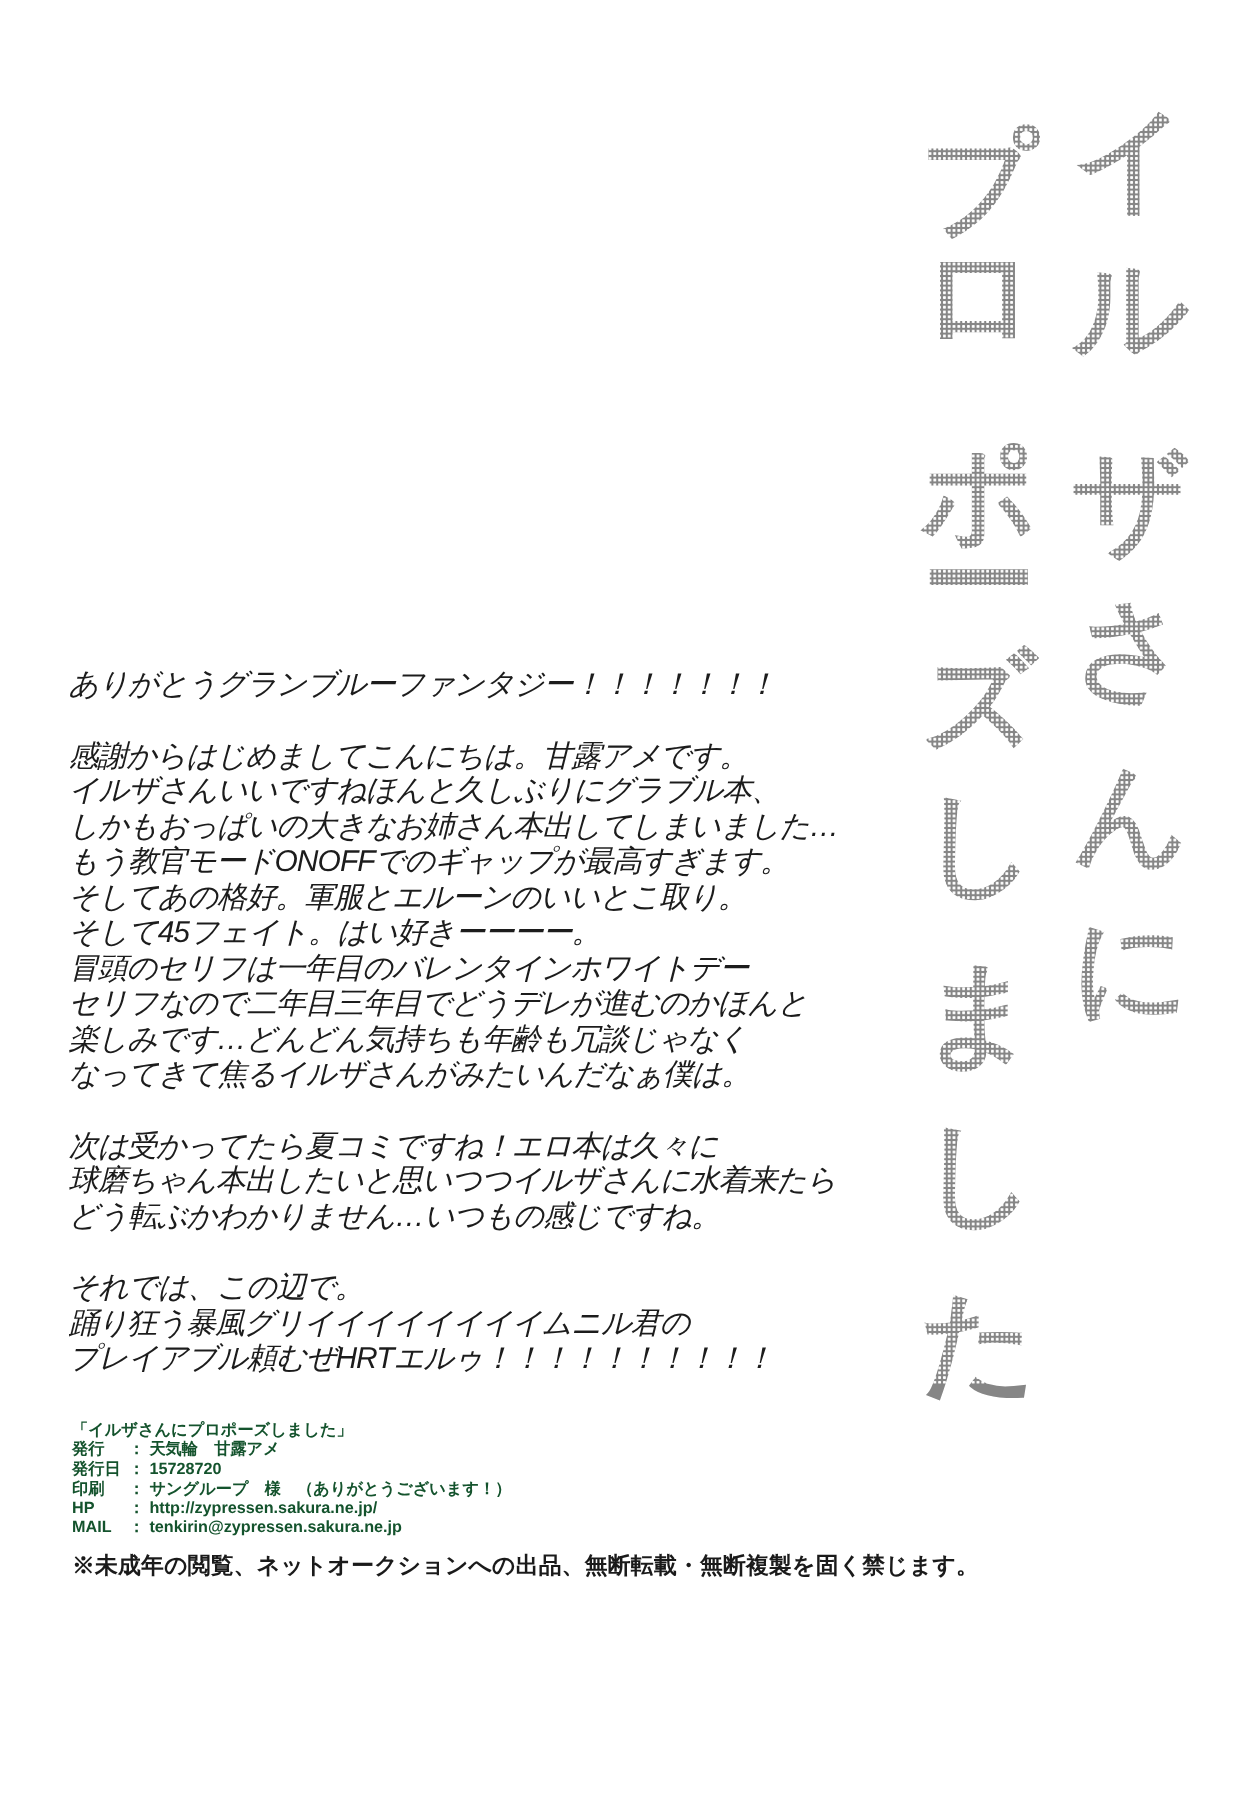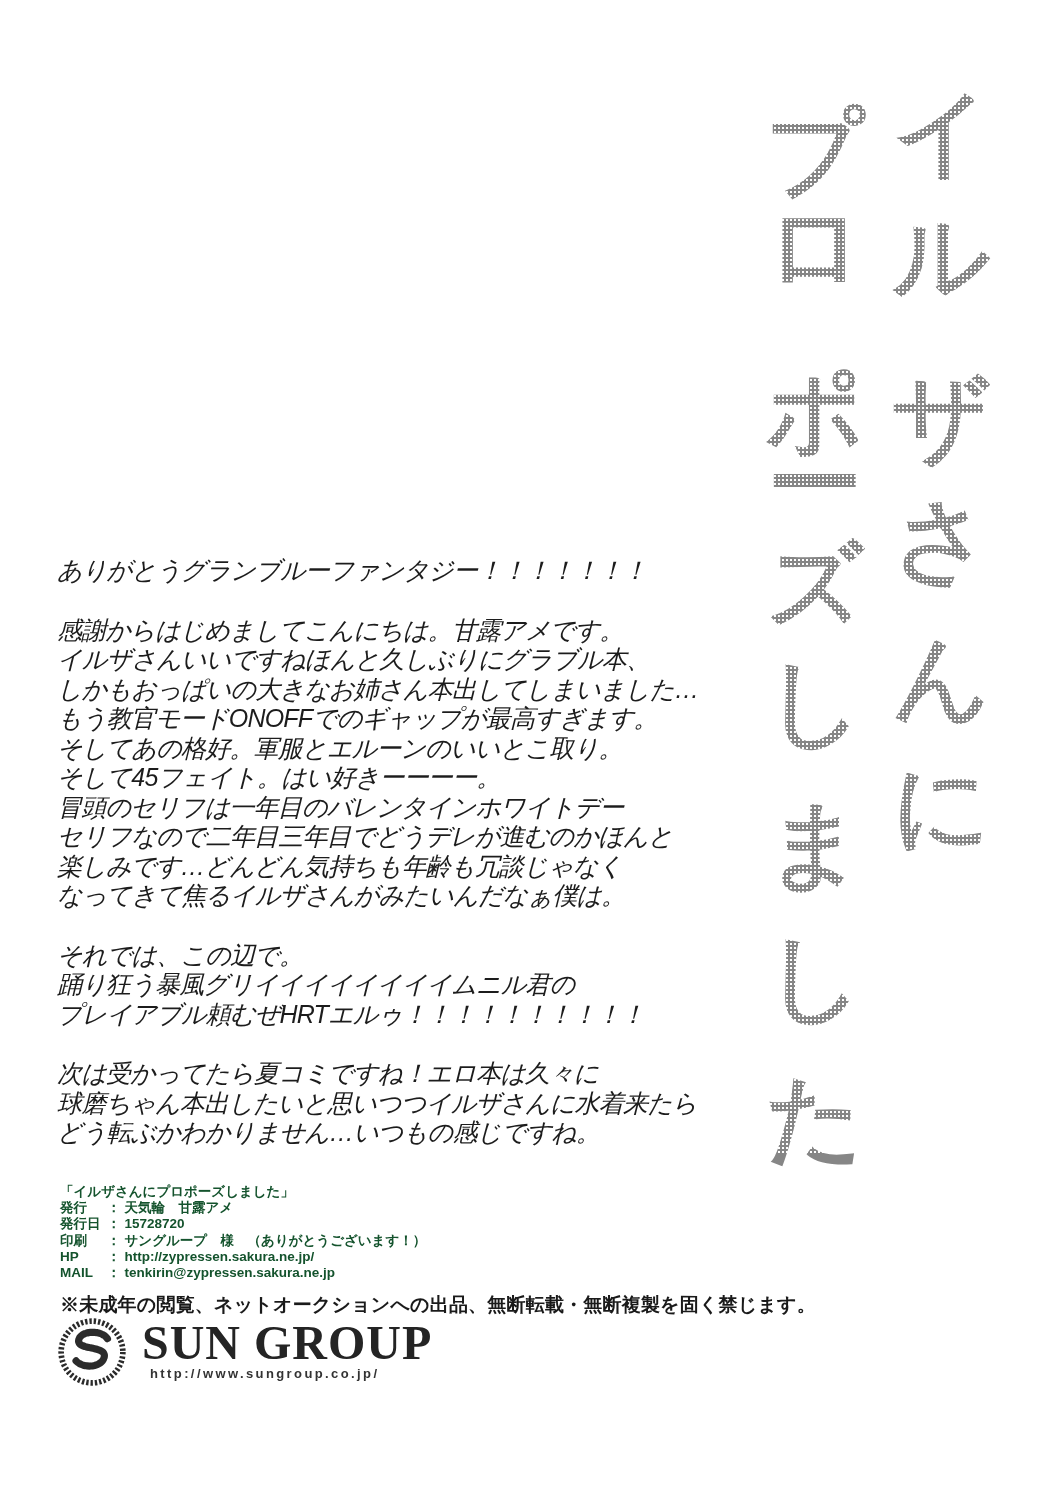--- a/index.html
+++ b/index.html
@@ -128,26 +128,26 @@
     <p>感謝からはじめましてこんにちは。甘露アメです。
 イルザさんいいですねほんと久しぶりにグラブル本、
 しかもおっぱいの大きなお姉さん本出してしまいました…
 もう教官モードONOFFでのギャップが最高すぎます。
 そしてあの格好。軍服とエルーンのいいとこ取り。
 そして45フェイト。はい好きーーーー。
 冒頭のセリフは一年目のバレンタインホワイトデー
 セリフなので二年目三年目でどうデレが進むのかほんと
 楽しみです…どんどん気持ちも年齢も冗談じゃなく
 なってきて焦るイルザさんがみたいんだなぁ僕は。</p>
+    <p>次は受かってたら夏コミですね！エロ本は久々に
+球磨ちゃん本出したいと思いつつイルザさんに水着来たら
+どう転ぶかわかりません…いつもの感じですね。</p>
     <p>それでは、この辺で。
 踊り狂う暴風グリイイイイイイイイムニル君の
 プレイアブル頼むぜHRTエルゥ！！！！！！！！！！</p>
-    <p>次は受かってたら夏コミですね！エロ本は久々に
-球磨ちゃん本出したいと思いつつイルザさんに水着来たら
-どう転ぶかわかりません…いつもの感じですね。</p>
   </div>
 
   <div class="colophon">
     <div class="book-title-line">「イルザさんにプロポーズしました」</div>
 
     <div class="colophon-row">
       <span class="lab">発行</span><span class="sep">：</span><span class="val">天気輪　甘露アメ</span>
     </div>
     <div class="colophon-row">
       <span class="lab">発行日</span><span class="sep">：</span><span class="val">15728720</span>
@@ -158,24 +158,14 @@
     <div class="colophon-row">
       <span class="lab">HP</span><span class="sep">：</span><span class="val">http://zypressen.sakura.ne.jp/</span>
     </div>
     <div class="colophon-row">
       <span class="lab">MAIL</span><span class="sep">：</span><span class="val">tenkirin@zypressen.sakura.ne.jp</span>
     </div>
   </div>
 
   <div class="age-notice">※未成年の閲覧、ネットオークションへの出品、無断転載・無断複製を固く禁じます。</div>
 
-  <div class="sungroup">
-    <svg class="sg-emblem" viewBox="0 0 70 70">
-      <circle cx="35" cy="35" r="30" fill="none" stroke="#2b2b2b" stroke-width="5.5" stroke-dasharray="2.3 1.9"></circle>
-      <path d="M50 22 C 44 13, 23 14, 22 24 C 21 33, 48 29, 47 39 C 46 50, 26 52, 19 43" fill="none" stroke="#2b2b2b" stroke-width="7" stroke-linecap="round" stroke-dasharray="2.4 1.6"></path>
-    </svg>
-    <div class="sg-textblock">
-      <div class="sg-name">SUN GROUP</div>
-      <div class="sg-url">http://www.sungroup.co.jp/</div>
-    </div>
-  </div>
 
 </div>
 
 </body></html>

